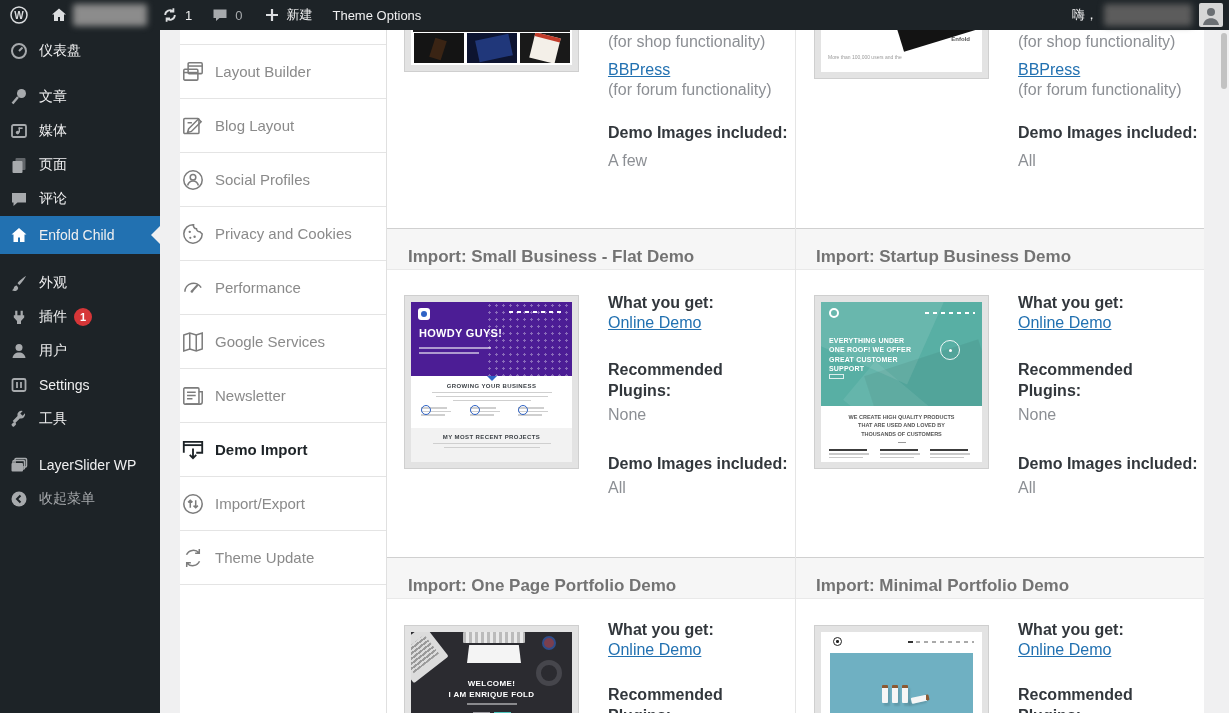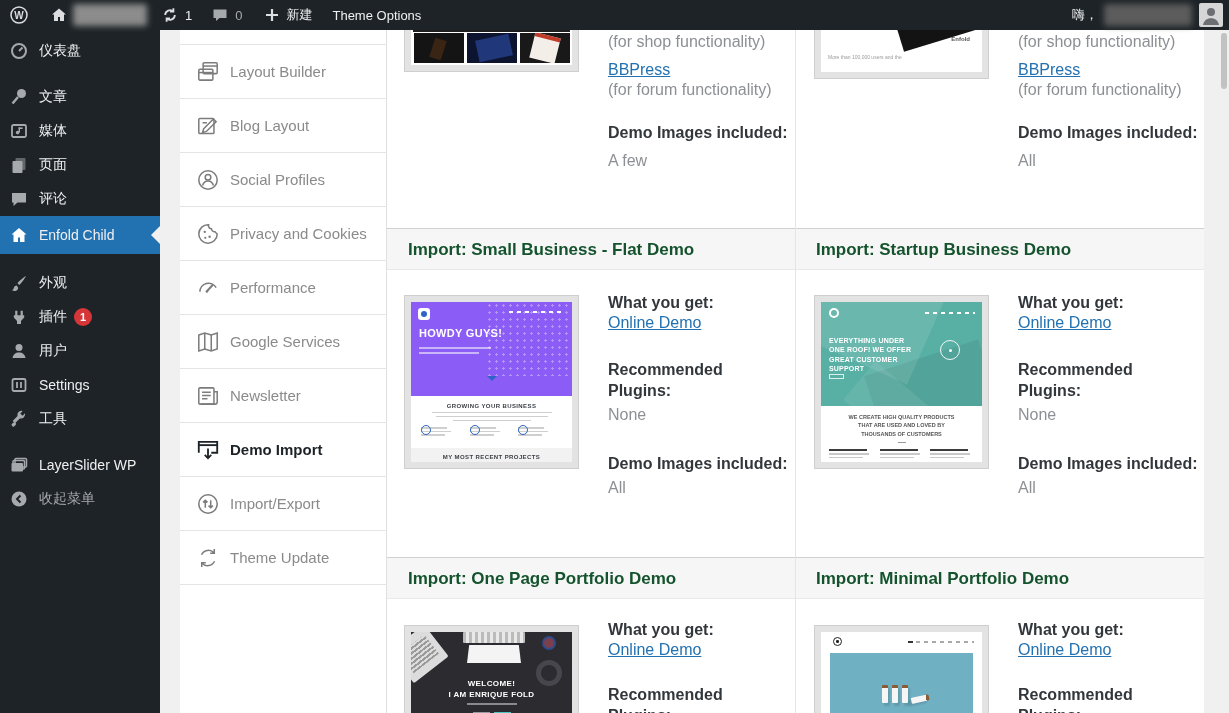--- a/index.html
+++ b/index.html
@@ -29,31 +29,31 @@
   .sb-item.active{background:#2271b1;height:38px;font-weight:400}
   .sb-item.active .sbicon{color:#fff}
   .sb-item.active::after{content:"";position:absolute;right:0;top:50%;margin-top:-9px;border-top:9px solid transparent;border-bottom:9px solid transparent;border-right:9px solid #f0f0f1}
   .sb-item.dim{color:#a7aaad}
   .sb-badge{margin-left:7px;background:#d63638;color:#fff;border-radius:9px;min-width:18px;height:18px;line-height:18px;text-align:center;font-size:11px;font-weight:600}
 
   
   #gutter-left{position:absolute;left:160px;top:30px;width:20px;height:683px;background:#f0f0f1}
   #thememenu{position:absolute;left:180px;top:30px;width:207px;height:683px;background:#fff;border-right:1px solid #e0e0e0;z-index:10}
   #thememenu ul{list-style:none;margin-top:14px;border-top:1px solid #e4e4e4}
-  .tm-item{display:flex;align-items:center;height:54px;border-bottom:1px solid #e4e4e4;padding-left:15px;color:#8a8a8a;font-size:15px;cursor:pointer}
+  .tm-item{display:flex;align-items:center;height:54px;border-bottom:1px solid #e4e4e4;padding-left:0;color:#8a8a8a;font-size:15px;cursor:pointer}
   .tm-item .tmicon{width:26px;height:26px;color:#7c7c7c;margin-right:9px;flex:0 0 26px}
   .tm-item.active{color:#1d2327;font-weight:700}
   .tm-item.active .tmicon{color:#1d2327}
 
   
   #content{position:absolute;left:387px;top:30px;width:817px;height:683px;background:#fff}
   .band{position:absolute;left:0;right:0;height:42px;background:#f6f6f6;border-top:1px solid #d0d0d0;border-bottom:1px solid #e9e9e9}
   #band2{top:198px}
   #band3{top:527px}
-  .band .btitle{position:absolute;top:1px;line-height:40px;font-size:17px;font-weight:700;color:#14532d;white-space:nowrap}
+  .band .btitle{position:absolute;top:8px;line-height:40px;font-size:17px;font-weight:700;color:#737373;white-space:nowrap}
   .btitle.l{left:21px}.btitle.r{left:429px}
   #vdiv{position:absolute;left:408px;top:0;bottom:0;width:1px;background:#e5e5e5}
 
   .tc{position:absolute;width:180px;font-size:16px;color:#8c8f94;line-height:20px}
   .tc .b{font-weight:700;color:#32373c;line-height:21px}
   .tc a{color:#2271b1;text-decoration:underline;cursor:pointer}
   .mt8{margin-top:8px}.mt10{margin-top:4px}.mt22{margin-top:22px}.mt24{margin-top:24px}.mt26{margin-top:26px}.mt28{margin-top:28px}.mt2{margin-top:0}
 
   
   .shot{position:absolute;width:173px;background:#fff;border:6px solid #e3e3e3;box-shadow:0 0 0 1px #cfcfcf;overflow:hidden;cursor:default}
@@ -69,21 +69,21 @@
   .tile.t3{background:#191919}.tile.t3 i{position:absolute;left:12px;top:2px;width:26px;height:26px;background:#f3efe8;transform:rotate(14deg);border-top:4px solid #c23c2a}
 
   #shot-r1r{left:428px;top:-104px;height:152px}
   #shot-r1r .inner{height:140px}
   #shot-r1r .wedge{position:absolute;left:55px;top:28px;width:170px;height:96px;background:#131313;transform:rotate(-17deg);transform-origin:left top}
   #shot-r1r .brand{position:absolute;right:12px;top:104px;font-size:6px;font-weight:700;color:#555}
   #shot-r1r .caption{position:absolute;left:7px;top:122px;font-size:5px;color:#9a9a9a}
 
   #shot-sb{left:18px;top:266px;height:172px}
   #shot-sb .inner{height:160px}
-  .sb-head{position:relative;height:94px;background:#8b5cf6;overflow:hidden}
+  .sb-head{position:relative;height:74px;background:#4c1d95;overflow:hidden}
   .sb-head .dots{position:absolute;right:0;top:0;width:86px;height:74px;background:radial-gradient(rgba(255,255,255,.35) 1px,transparent 1.2px);background-size:7px 7px}
   .mini-logo{position:absolute;left:7px;top:6px;width:12px;height:12px;background:#fff;border-radius:3px}
   .mini-logo::after{content:"";position:absolute;left:3px;top:3px;width:6px;height:6px;border-radius:50%;background:#2f63c5}
   .mini-nav{position:absolute;right:7px;top:9px;width:56px;height:2px;background:repeating-linear-gradient(90deg,#fff 0 4px,transparent 4px 8px)}
   .sb-headline{position:absolute;left:8px;top:25px;color:#fff;font-weight:800;font-size:11px;letter-spacing:.3px}
   .fl{height:2px;background:rgba(255,255,255,.55);margin-top:3px}
   .sb-sub{position:absolute;left:8px;top:42px;width:80px}
   .sb-arrow{position:absolute;left:50%;top:74px;margin-left:-5px;border-left:5px solid transparent;border-right:5px solid transparent;border-top:5px solid #2f63c5;z-index:2}
   .sb-mid{position:relative;height:52px;text-align:center;padding-top:7px}
   .mini-h{font-size:6px;font-weight:800;color:#3a3f44;letter-spacing:.4px}

